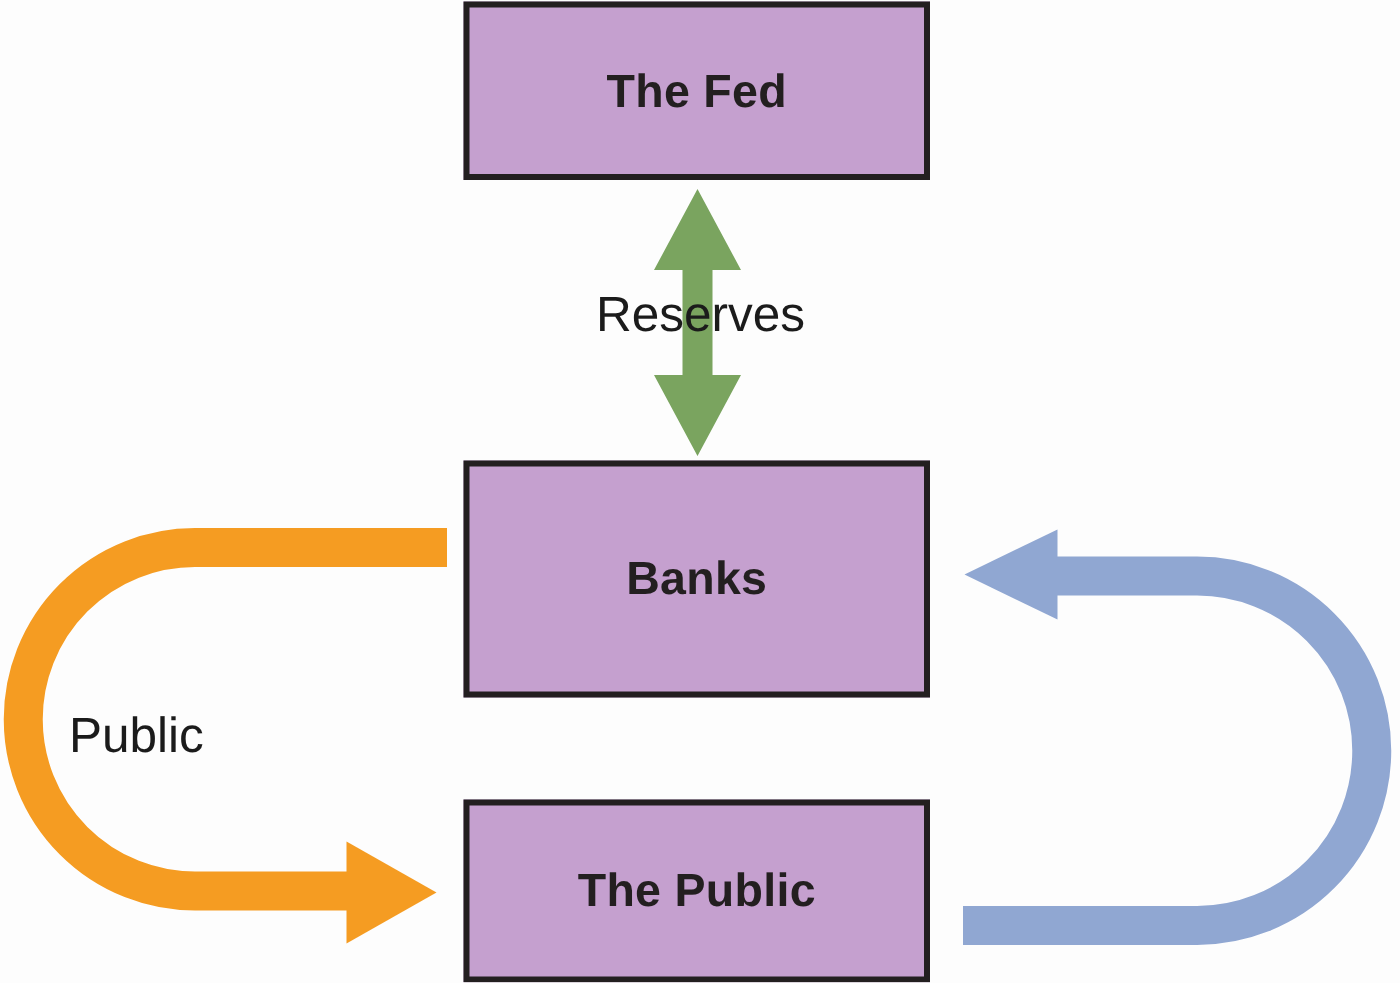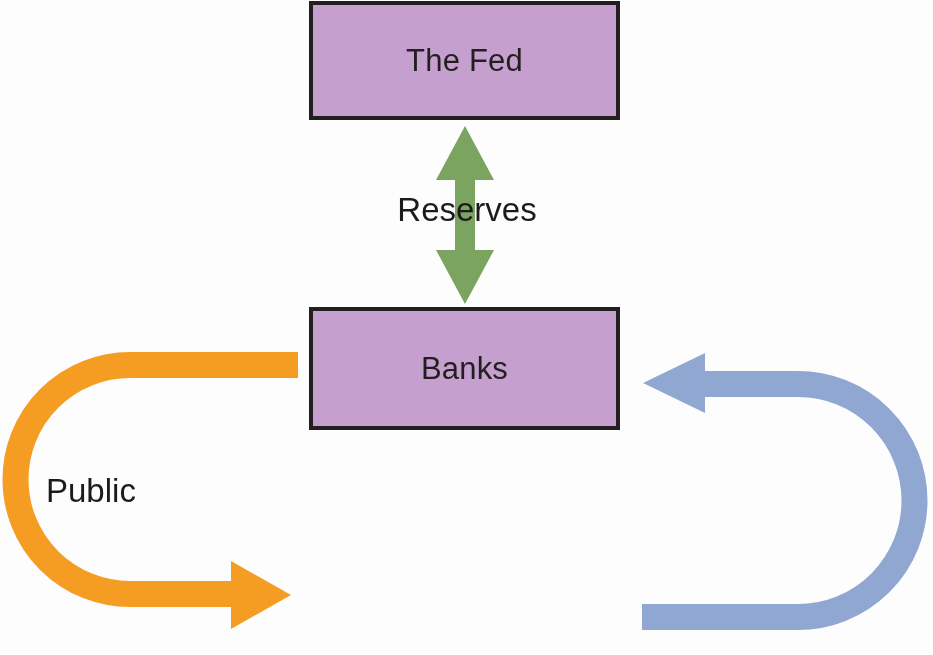--- a/index.html
+++ b/index.html
@@ -29,23 +29,24 @@
     width: 311px;
     box-sizing: border-box;
     background: #c5a0cf;
     border: 4px solid #231f20;
     display: flex;
     align-items: center;
     justify-content: center;
     font-size: 31px;
     color: #231f20;
     letter-spacing: 0.2px;
+    font-weight: bold;
   }
   .node-fed    { top: 1px;   height: 119px; }
-  .node-banks  { top: 307px; height: 123px; }
+  .node-banks  { top: 307px; height: 158px; }
   .node-public { top: 533px; height: 122px; }
   .edge-label {
     position: absolute;
     font-size: 33px;
     color: #1b1b1b;
     white-space: nowrap;
     line-height: 1;
   }
   .label-reserves {
     left: 467px;
@@ -80,19 +81,22 @@
   </svg>
 
   <div class="node node-fed">
     <span>The Fed</span>
   </div>
 
   <div class="node node-banks">
     <span>Banks</span>
   </div>
 
+  <div class="node node-public">
+    <span>The Public</span>
+  </div>
 
   <div class="edge-label label-reserves">Reserves</div>
 
   <div class="edge-label label-loans">Public</div>
 
 
 </div>
 
 </body></html>

